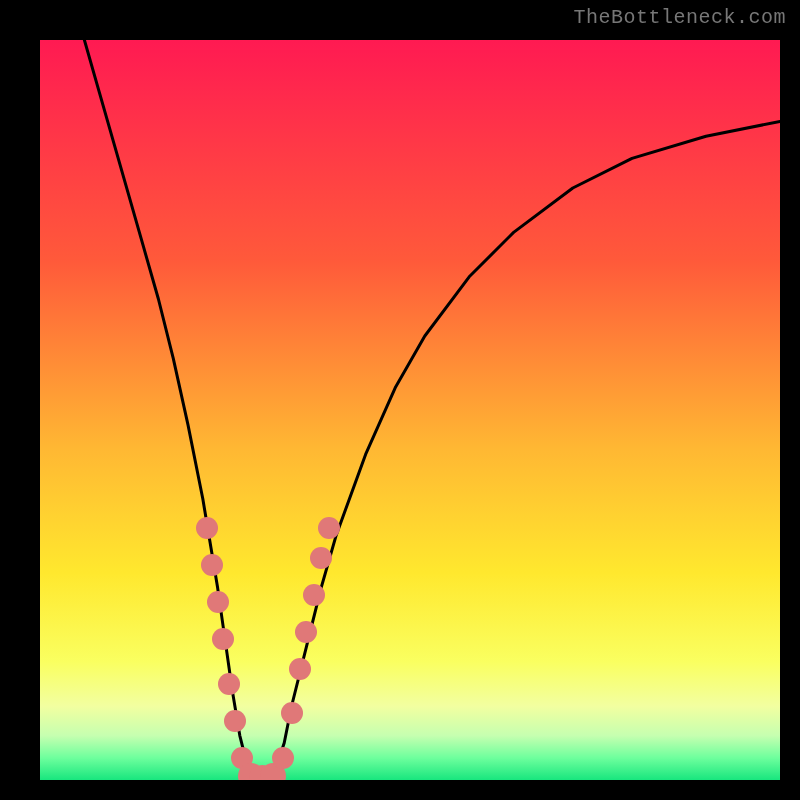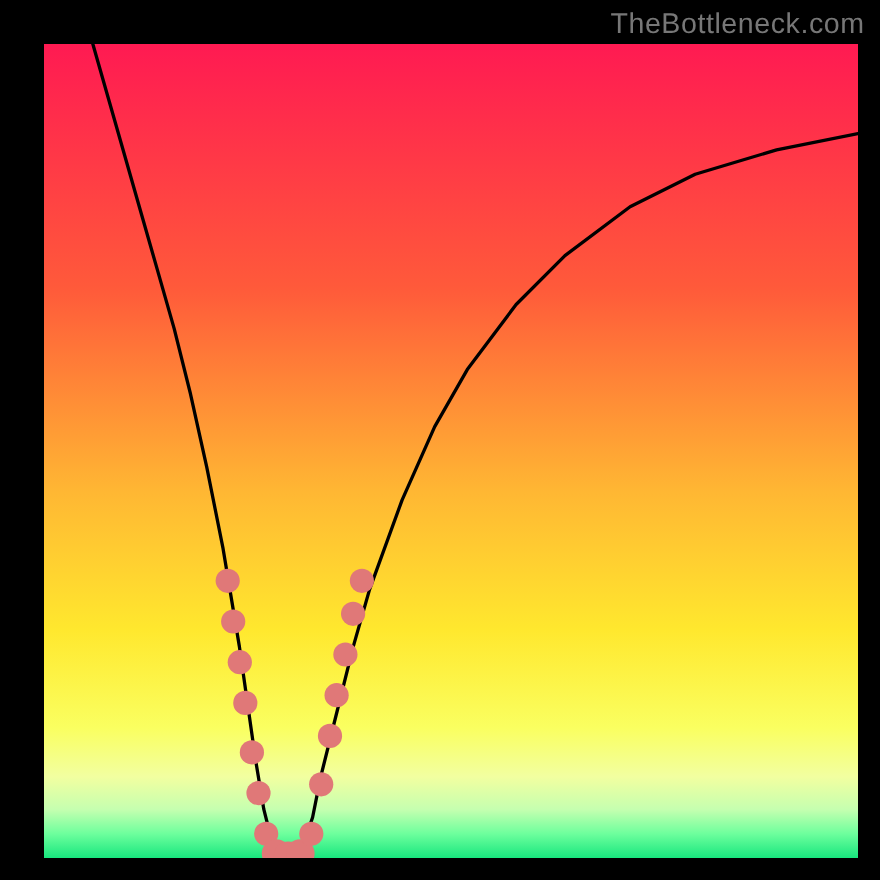--- a/index.html
+++ b/index.html
@@ -38,22 +38,22 @@
     left: 0;
     top: 0;
     width: 740px;
     height: 740px;
     pointer-events: none;
   }
   .watermark {
     position: absolute;
     top: 6px;
     right: 14px;
-    font-family: Liberation Sans, sans-serif;
-    font-size: 26px;
+    font-family: Liberation Mono, monospace;
+    font-size: 20px;
     color: #777;
     letter-spacing: 0.5px;
   }
   .marker {
     position: absolute;
     width: 22px;
     height: 22px;
     border-radius: 50%;
     background: #e07878;
     transform: translate(-50%, -50%);

